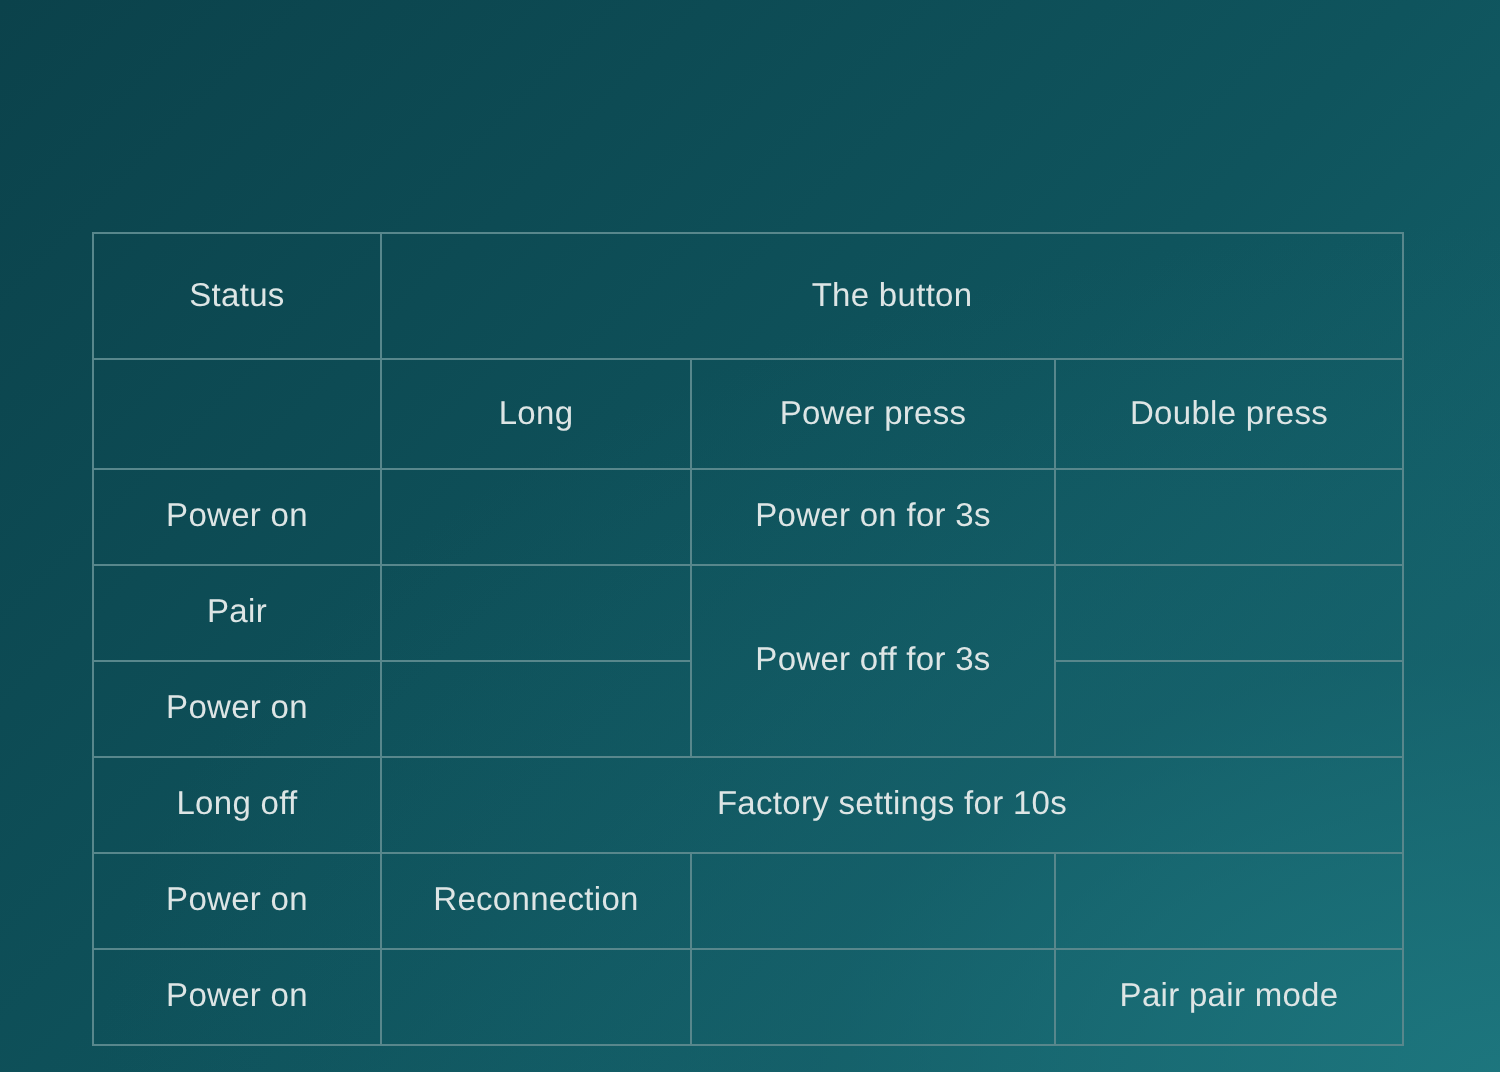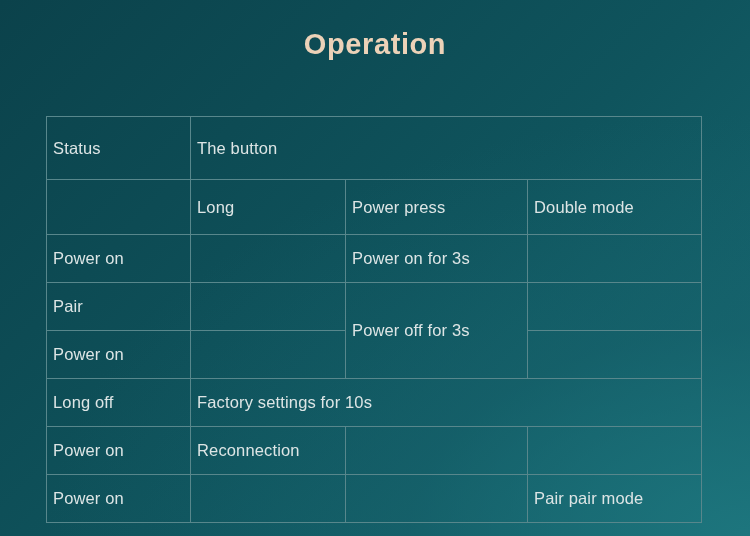--- a/index.html
+++ b/index.html
@@ -46,21 +46,21 @@
     top: 116px;
     width: 655px;
     border-collapse: collapse;
     table-layout: fixed;
   }
   #op-table td {
     border: 1px solid #58878c;
     color: #dde5e5;
     font-size: 16.5px;
     font-weight: normal;
-    text-align: left;
+    text-align: center;
     vertical-align: middle;
     padding: 0 6px;
     line-height: 1.25;
     letter-spacing: 0.15px;
   }
   .c-status { width: 144px; }
   .c-click  { width: 155px; }
   .c-long   { width: 182px; }
   .c-double { width: 174px; }
 
@@ -69,41 +69,40 @@
   tr.drow      td { height: 47px; }
 
   td.big { font-size: 18.5px; }
   td.empty { font-size: 0; }
 </style>
 </head>
 <body>
 
 <div id="slide">
 
-  <div id="page-title">Operation</div>
 
   <table id="op-table">
     <colgroup>
       <col class="c-status">
       <col class="c-click">
       <col class="c-long">
       <col class="c-double">
     </colgroup>
     <tbody>
 
       <tr class="hrow-main">
         <td class="big">Status</td>
         <td class="big" colspan="3">The button</td>
       </tr>
 
       <tr class="hrow-sub">
         <td class="empty"></td>
         <td>Long</td>
         <td>Power press</td>
-        <td>Double mode</td>
+        <td>Double press</td>
       </tr>
 
       <tr class="drow">
         <td>Power on</td>
         <td class="empty"></td>
         <td>Power on for 3s</td>
         <td class="empty"></td>
       </tr>
 
       <tr class="drow">

